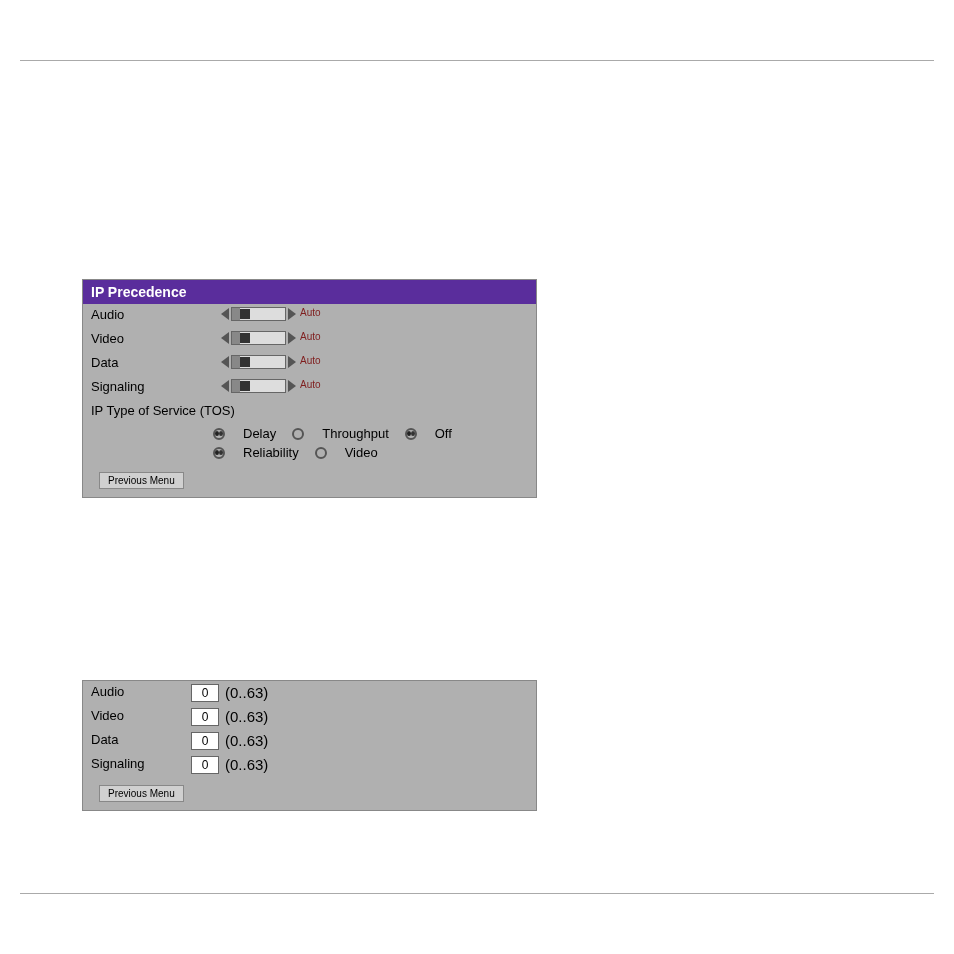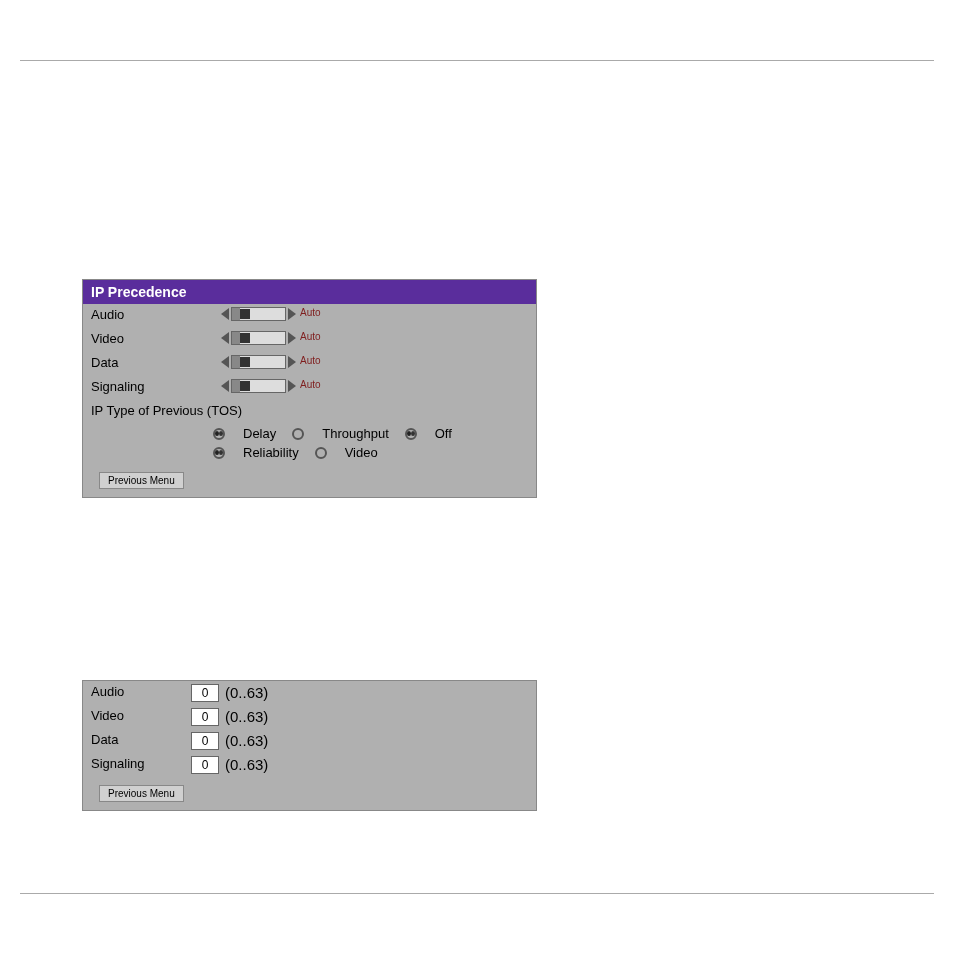--- a/index.html
+++ b/index.html
@@ -239,21 +239,21 @@
         <div class="arrow-left"></div>
         <div class="slider-track">
           <div class="slider-thumb"></div>
         </div>
         <div class="arrow-right"></div>
       </div>
       <span class="row-value">Auto</span>
     </div>
 
     <div class="panel-row">
-      <span>IP Type of Previous (TOS)</span>
+      <span>IP Type of Service (TOS)</span>
     </div>
 
     <div style="display:flex; align-items:center; padding: 2px 8px 2px 130px; background: #b0b0b0;">
       <div class="radio-option">
         <div class="radio-dot selected" style="background: rgb(176, 176, 176);">
             <div style="width: 5px; height: 5px; border-radius: 50%; background: rgb(34, 34, 34);"></div>
           </div>
         <span>Delay</span>
       </div>
       <div class="radio-option" style="margin-left:8px;">

